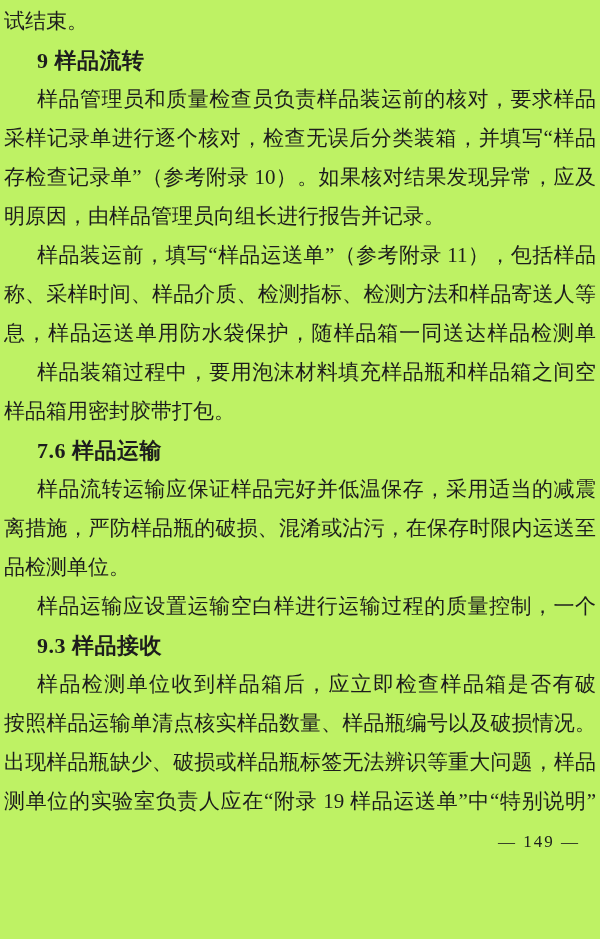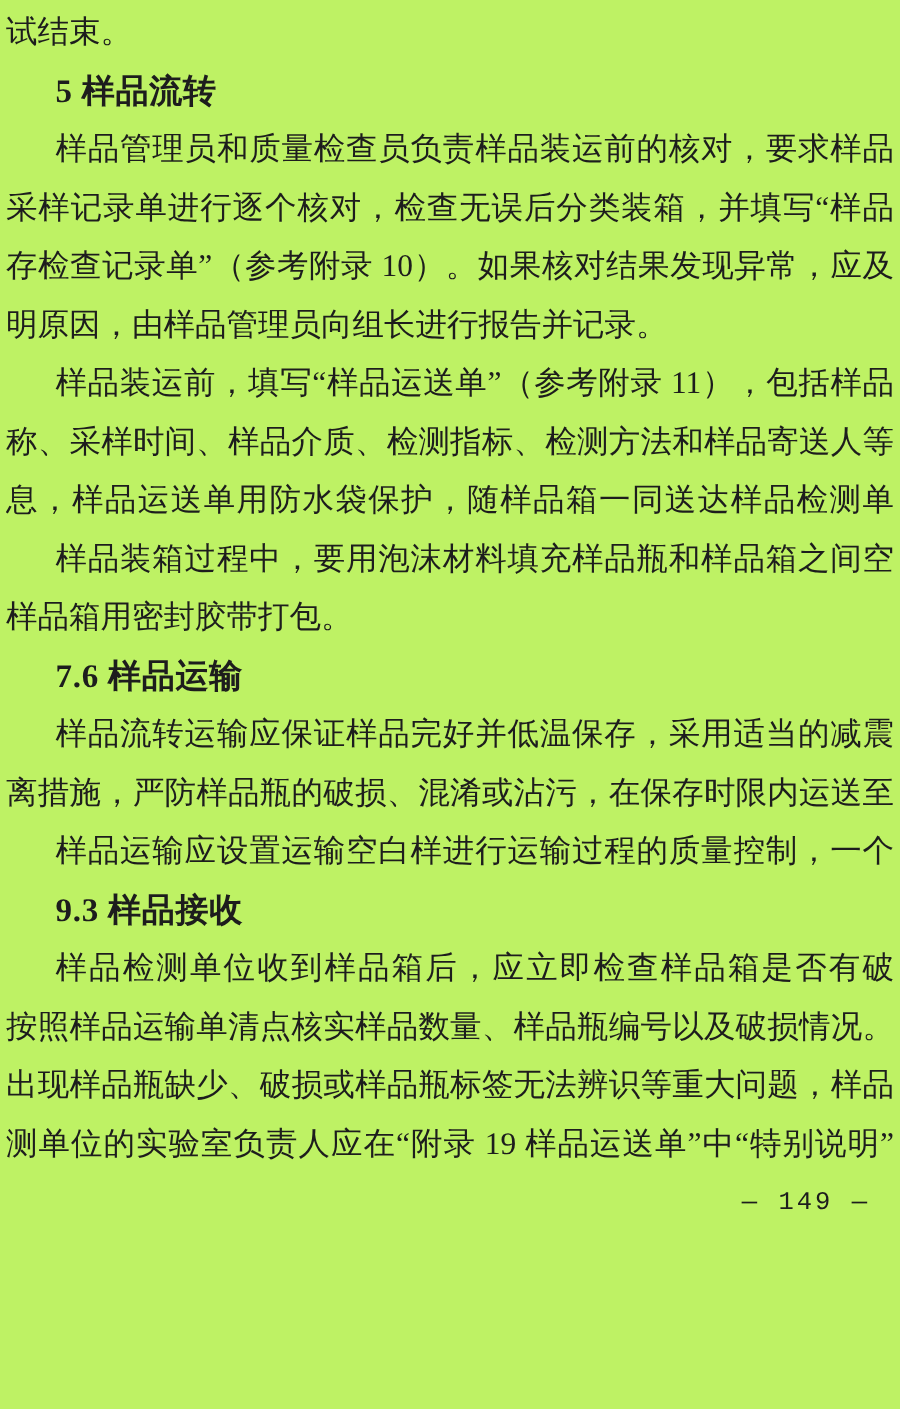--- a/index.html
+++ b/index.html
@@ -41,49 +41,50 @@
     font-size: 22px;
   }
   .page-num {
     margin-top: 10px;
     height: 22px;
     line-height: 22px;
     font-size: 17px;
     text-align: right;
     padding-right: 16px;
     letter-spacing: 2px;
-    font-family: Liberation Mono, monospace;
+    font-family: Liberation Serif, serif;
   }
 </style>
 </head>
 <body>
 
 <div class="page">
 
   <div class="ln">试结束。</div>
 
-  <div class="ln h ind">5 样品流转</div>
+  <div class="ln h ind">9 样品流转</div>
 
 
   <div class="ln ind just">样品管理员和质量检查员负责样品装运前的核对，要求样品与</div>
   <div class="ln just">采样记录单进行逐个核对，检查无误后分类装箱，并填写“样品保</div>
   <div class="ln just">存检查记录单”（参考附录 10）。如果核对结果发现异常，应及时查</div>
   <div class="ln">明原因，由样品管理员向组长进行报告并记录。</div>
 
   <div class="ln ind just">样品装运前，填写“样品运送单”（参考附录 11），包括样品名</div>
   <div class="ln just">称、采样时间、样品介质、检测指标、检测方法和样品寄送人等信</div>
   <div class="ln just">息，样品运送单用防水袋保护，随样品箱一同送达样品检测单位。</div>
 
   <div class="ln ind just">样品装箱过程中，要用泡沫材料填充样品瓶和样品箱之间空隙。</div>
   <div class="ln">样品箱用密封胶带打包。</div>
 
   <div class="ln h ind">7.6 样品运输</div>
 
   <div class="ln ind just">样品流转运输应保证样品完好并低温保存，采用适当的减震隔</div>
   <div class="ln just">离措施，严防样品瓶的破损、混淆或沾污，在保存时限内运送至样</div>
+  <div class="ln">品检测单位。</div>
 
   <div class="ln ind just">样品运输应设置运输空白样进行运输过程的质量控制，一个样</div>
 
   <div class="ln h ind">9.3 样品接收</div>
 
   <div class="ln ind just">样品检测单位收到样品箱后，应立即检查样品箱是否有破损，</div>
   <div class="ln just">按照样品运输单清点核实样品数量、样品瓶编号以及破损情况。若</div>
   <div class="ln just">出现样品瓶缺少、破损或样品瓶标签无法辨识等重大问题，样品检</div>
   <div class="ln just">测单位的实验室负责人应在“附录 19 样品运送单”中“特别说明”</div>
 

